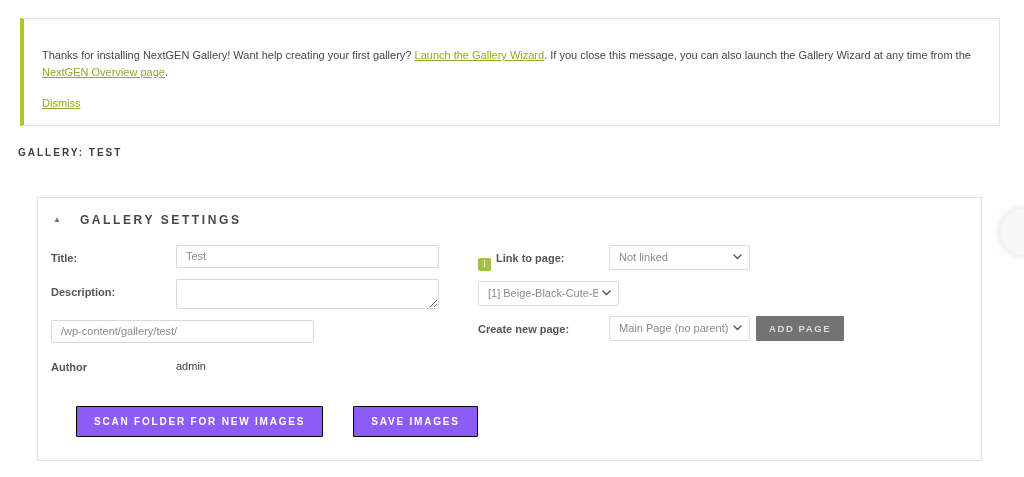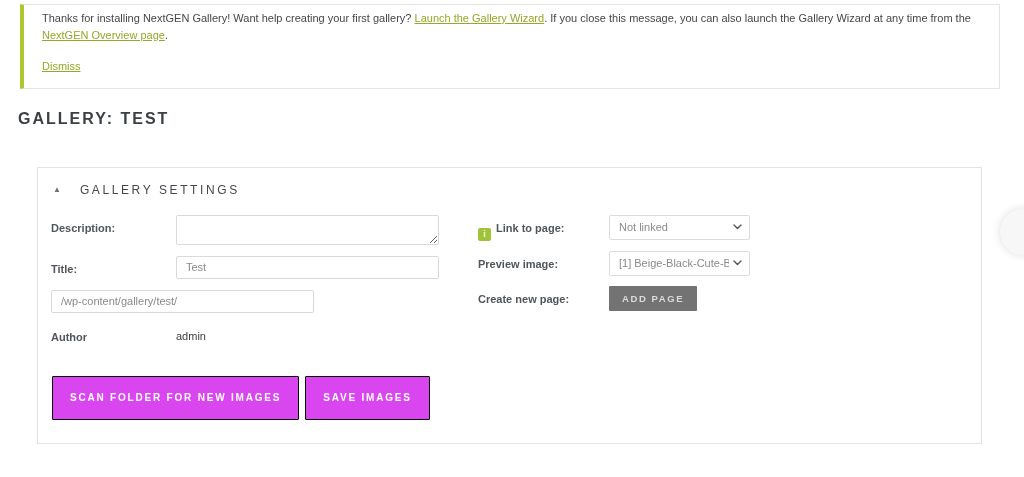--- a/index.html
+++ b/index.html
@@ -2,52 +2,52 @@
 <html><head>
 <meta charset="utf-8">
 <style>
   * { box-sizing: border-box; margin: 0; padding: 0; }
   html,body { background:#fff; }
   body { font-family: "Liberation Sans", sans-serif; }
   .screen { position:relative; width:1024px; height:477px; background:#fff; overflow:hidden; }
 
   
   .notice {
-    margin: 4px 24px 0 20px;
+    margin: 18px 24px 0 20px;
     border: 1px solid #e3e3e3;
     border-left: 4px solid #aec62f;
-    padding: 5px 16px 13px 18px;
+    padding: 28px 16px 13px 18px;
     font-size: 11px;
     color: #464646;
     line-height: 1.5;
     background: #fff;
   }
   .notice a { color: #93a928; text-decoration: underline; cursor: pointer; }
   .dismiss-link { display:inline-block; margin-top: 15px; }
 
   
   .page-title {
     margin: 21px 0 0 18px;
-    font-size: 16px;
+    font-size: 10px;
     font-weight: bold;
     letter-spacing: 2px;
     color: #3b4045;
   }
 
   
   .panel {
     margin: 39px 0 0 37px;
     width: 945px;
     border: 1px solid #e2e2e2;
     background: #fff;
     padding-bottom: 23px;
   }
   .panel-header { display:flex; align-items:center; gap:19px; padding: 15px 16px 15px 15px; cursor:pointer; }
   .collapse-arrow { font-size: 8px; color: #6f6f6f; }
-  .panel-title { font-size: 12px; font-weight: normal; letter-spacing: 2.6px; color: #43484d; }
+  .panel-title { font-size: 12px; font-weight: bold; letter-spacing: 2.6px; color: #43484d; }
 
   .panel-body { display:flex; padding: 3px 16px 0 13px; }
   .col-left { width: 427px; }
   .col-right { flex: 1; }
 
   .field-row { display:flex; align-items:flex-start; margin-bottom: 11px; }
   .f-label { width: 125px; font-size: 11px; font-weight: bold; color: #51565b; padding-top: 7px; }
   .f-label-r { width: 131px; font-size: 11px; font-weight: bold; color: #51565b; padding-top: 7px; display:flex; align-items:flex-start; gap:5px; }
   .text-input {
     width: 263px; height: 23px;
@@ -90,25 +90,26 @@
   .add-page-btn {
     height: 25px; padding: 0 13px;
     background: #737373; border: none; border-radius: 1px;
     color: #dcdcdc; font-size: 9.5px; font-weight: bold; letter-spacing: 1.6px;
     font-family: "Liberation Sans", sans-serif;
     cursor: pointer;
   }
 
   .panel-buttons { display:flex; gap:6px; margin: 22px 0 0 14px; }
   .btn-black {
-    height: 44px; padding: 0 17px;
-    background: #d946ef; border: 1px solid #000; border-radius: 1px;
+    height: 31px; padding: 0 17px;
+    background: #8b5cf6; border: 1px solid #000; border-radius: 1px;
     color: #fff; font-size: 10px; font-weight: bold; letter-spacing: 1.8px;
     font-family: "Liberation Sans", sans-serif;
     cursor: pointer;
+    margin-left: 24px;
   }
 
   
   .float-circle {
     position: absolute; right: -22px; top: 209px;
     width: 46px; height: 46px; border-radius: 50%;
     background: #f7f7f7; box-shadow: 0 0 8px rgba(0,0,0,0.14);
   }
 </style>
 </head>
@@ -128,26 +129,26 @@
   <div class="panel">
     <div class="panel-header">
       <span class="collapse-arrow">▲</span>
       <span class="panel-title">GALLERY SETTINGS</span>
     </div>
 
     <div class="panel-body">
 
       <div class="col-left">
         <div class="field-row">
+          <span class="f-label">Title:</span>
+          <input class="text-input" type="text" value="Test" style="">
+        </div>
+        <div class="field-row">
           <span class="f-label">Description:</span>
           <textarea class="textarea-input" style=""></textarea>
-        </div>
-        <div class="field-row">
-          <span class="f-label">Title:</span>
-          <input class="text-input" type="text" value="Test" style="">
         </div>
         <div class="field-row">
           <input class="text-input" type="text" value="/wp-content/gallery/test/" style="">
         </div>
         <div class="field-row">
           <span class="f-label">Author</span>
           <span class="author-value">admin</span>
         </div>
       </div>
 
@@ -158,35 +159,38 @@
             <span>Link to page:</span>
           </span>
           <div class="fake-select">
             <span class="sel-text">Not linked</span>
             <svg class="chev" width="9" height="6" viewBox="0 0 9 6">
                 <polyline points="1,1 4.5,4.5 8,1" fill="none" stroke="#555" stroke-width="1.4" stroke-linecap="round"></polyline>
               </svg>
           </div>
         </div>
         <div class="field-row row-gap">
-          <span class="f-label-r">
-              <span>Preview image:</span>
-            </span>
           <div class="fake-select">
             <span class="sel-text">[1] Beige-Black-Cute-Book-Re</span>
             <svg class="chev" width="9" height="6" viewBox="0 0 9 6">
                 <polyline points="1,1 4.5,4.5 8,1" fill="none" stroke="#555" stroke-width="1.4" stroke-linecap="round"></polyline>
               </svg>
           </div>
         </div>
         <div class="field-row row-gap-lg">
           <span class="f-label-r">
               <span>Create new page:</span>
             </span>
           <div class="select-row">
+            <div class="fake-select">
+              <span class="sel-text">Main Page (no parent)</span>
+              <svg class="chev" width="9" height="6" viewBox="0 0 9 6">
+                  <polyline points="1,1 4.5,4.5 8,1" fill="none" stroke="#555" stroke-width="1.4" stroke-linecap="round"></polyline>
+                </svg>
+            </div>
             <button class="add-page-btn">ADD PAGE</button>
           </div>
         </div>
       </div>
     </div>
 
     <div class="panel-buttons">
       <button class="btn-black">SCAN FOLDER FOR NEW IMAGES</button>
       <button class="btn-black">SAVE IMAGES</button>
     </div>

